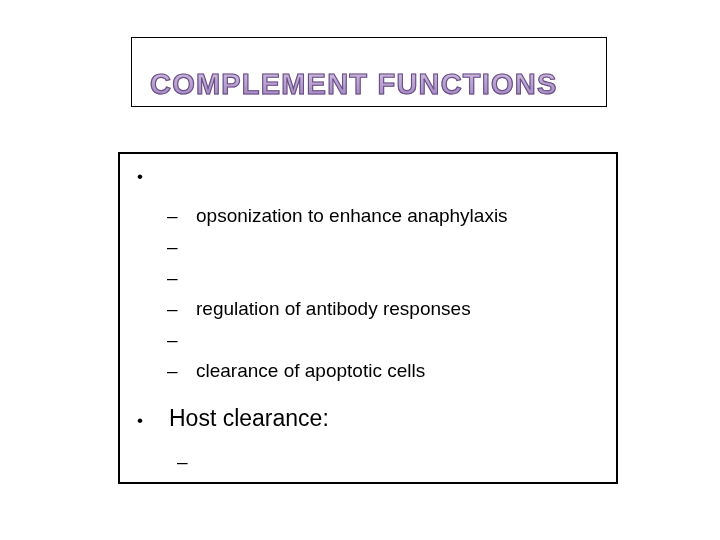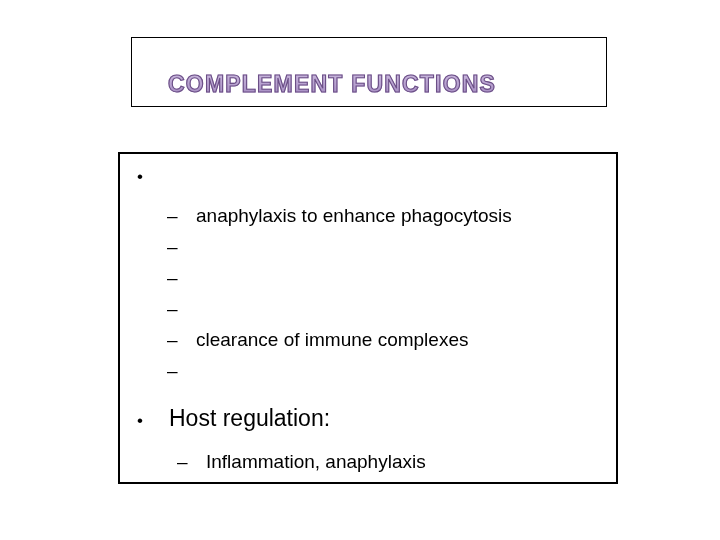--- a/index.html
+++ b/index.html
@@ -28,33 +28,32 @@
     background: #ffffff;
   }
 
   #title-text {
     position: absolute;
     left: 150px;
     top: 61px;
     width: 460px;
     height: 52px;
     font-family: "Liberation Sans", sans-serif;
-    font-size: 23px;
+    font-size: 29px;
     font-weight: 700;
     letter-spacing: 1.2px;
     line-height: 46px;
     white-space: nowrap;
     background-image: linear-gradient(to bottom, #dcd0e8 0%, #cbb9de 22%, #a88fc4 62%, #8e72ad 100%);
     -webkit-background-clip: text;
     background-clip: text;
     color: transparent;
     -webkit-text-stroke: 1.1px #6b4f86;
     paint-order: stroke fill;
     text-shadow: 0 0 0 rgba(0,0,0,0);
-    margin-left: 18px;
   }
 
   
   #content-box {
     position: absolute;
     left: 118px;
     top: 152px;
     width: 500px;
     height: 332px;
     border: 2px solid #000000;
@@ -116,47 +115,47 @@
 
 <div id="content-box">
 
   <div class="group" id="group-benefit">
     <div class="level1">
       <span class="bullet-glyph">•</span>
     </div>
     <ul class="sublist">
       <li class="level2">
         <span class="dash-glyph">–</span>
-        <span>anaphylaxis to enhance phagocytosis</span>
+        <span>opsonization to enhance anaphylaxis</span>
       </li>
       <li class="level2">
         <span class="dash-glyph">–</span>
       </li>
       <li class="level2">
         <span class="dash-glyph">–</span>
       </li>
       <li class="level2">
         <span class="dash-glyph">–</span>
+        <span>regulation of antibody responses</span>
       </li>
       <li class="level2">
         <span class="dash-glyph">–</span>
-        <span>clearance of immune complexes</span>
       </li>
       <li class="level2">
         <span class="dash-glyph">–</span>
+        <span>clearance of apoptotic cells</span>
       </li>
     </ul>
   </div>
 
   <div class="group" id="group-detriment">
     <div class="level1">
       <span class="bullet-glyph">•</span>
-      <span>Host regulation:</span>
+      <span>Host clearance:</span>
     </div>
     <ul class="sublist">
       <li class="level2">
         <span class="dash-glyph">–</span>
-        <span>Inflammation, anaphylaxis</span>
       </li>
     </ul>
   </div>
 
 </div>
 
 </body></html>

